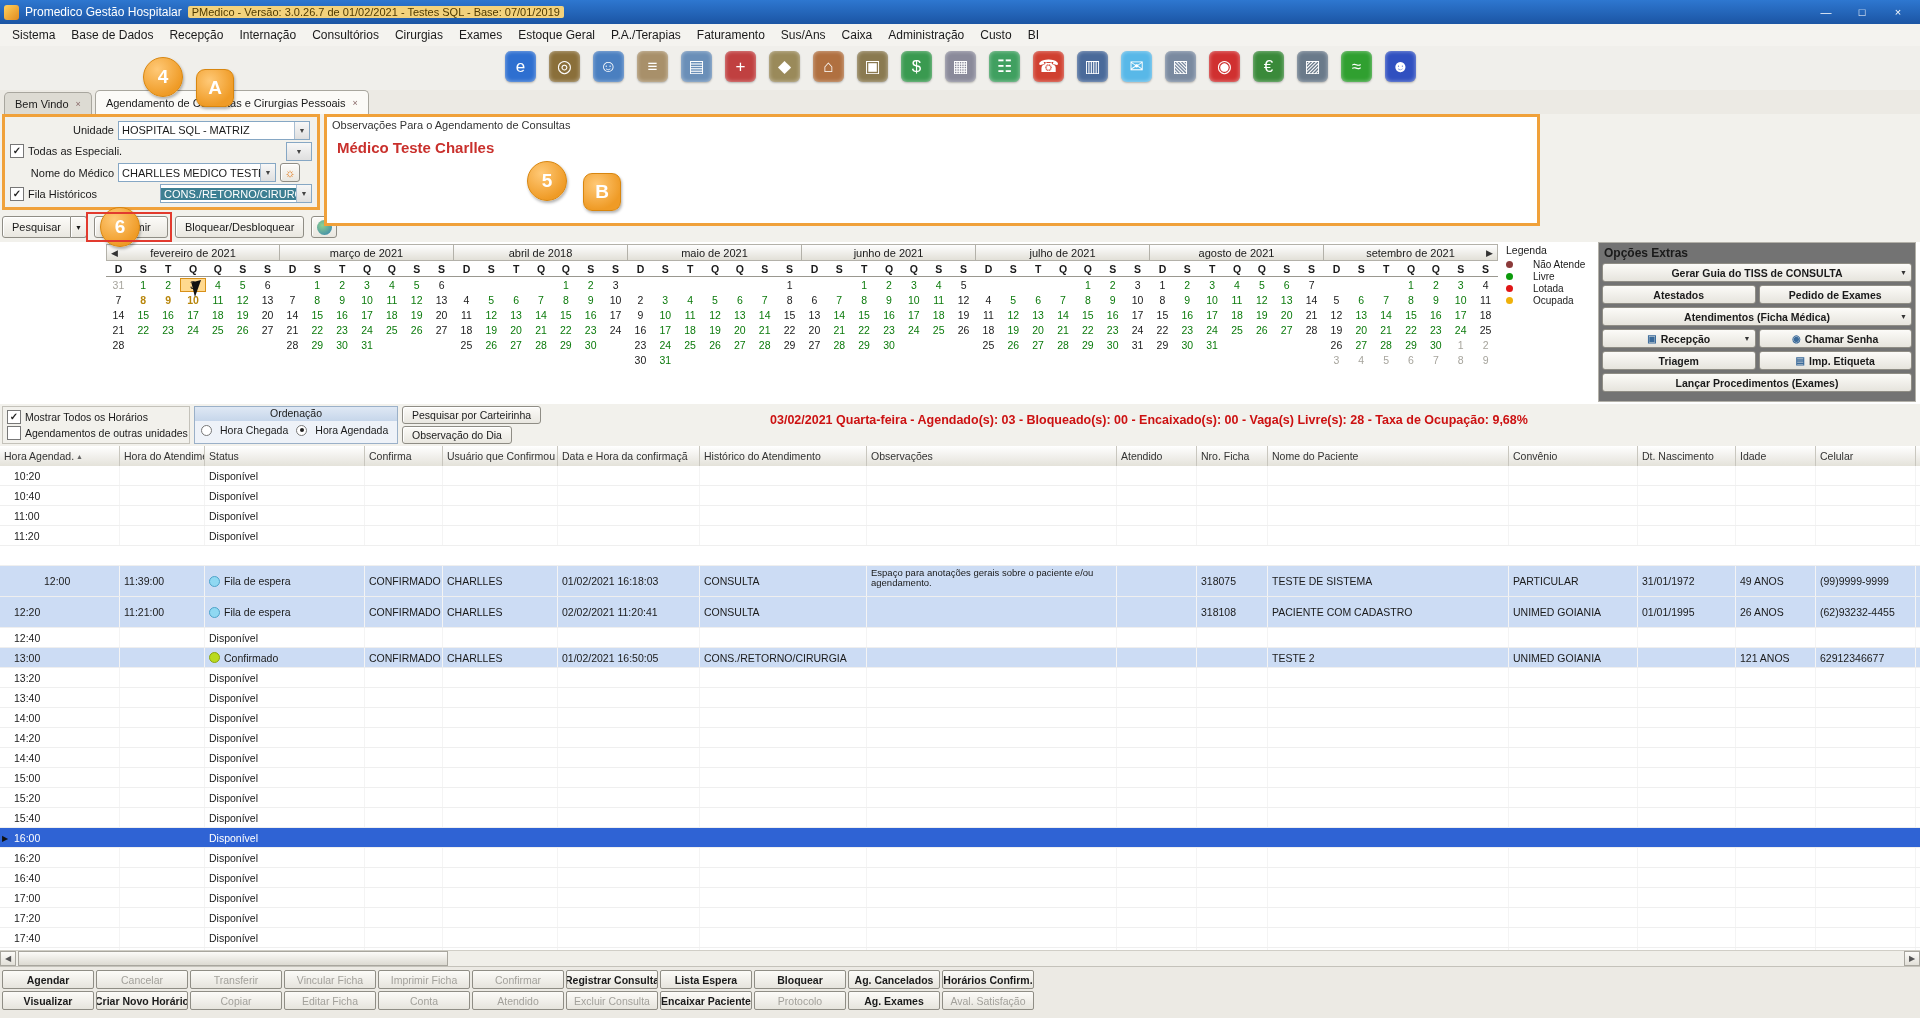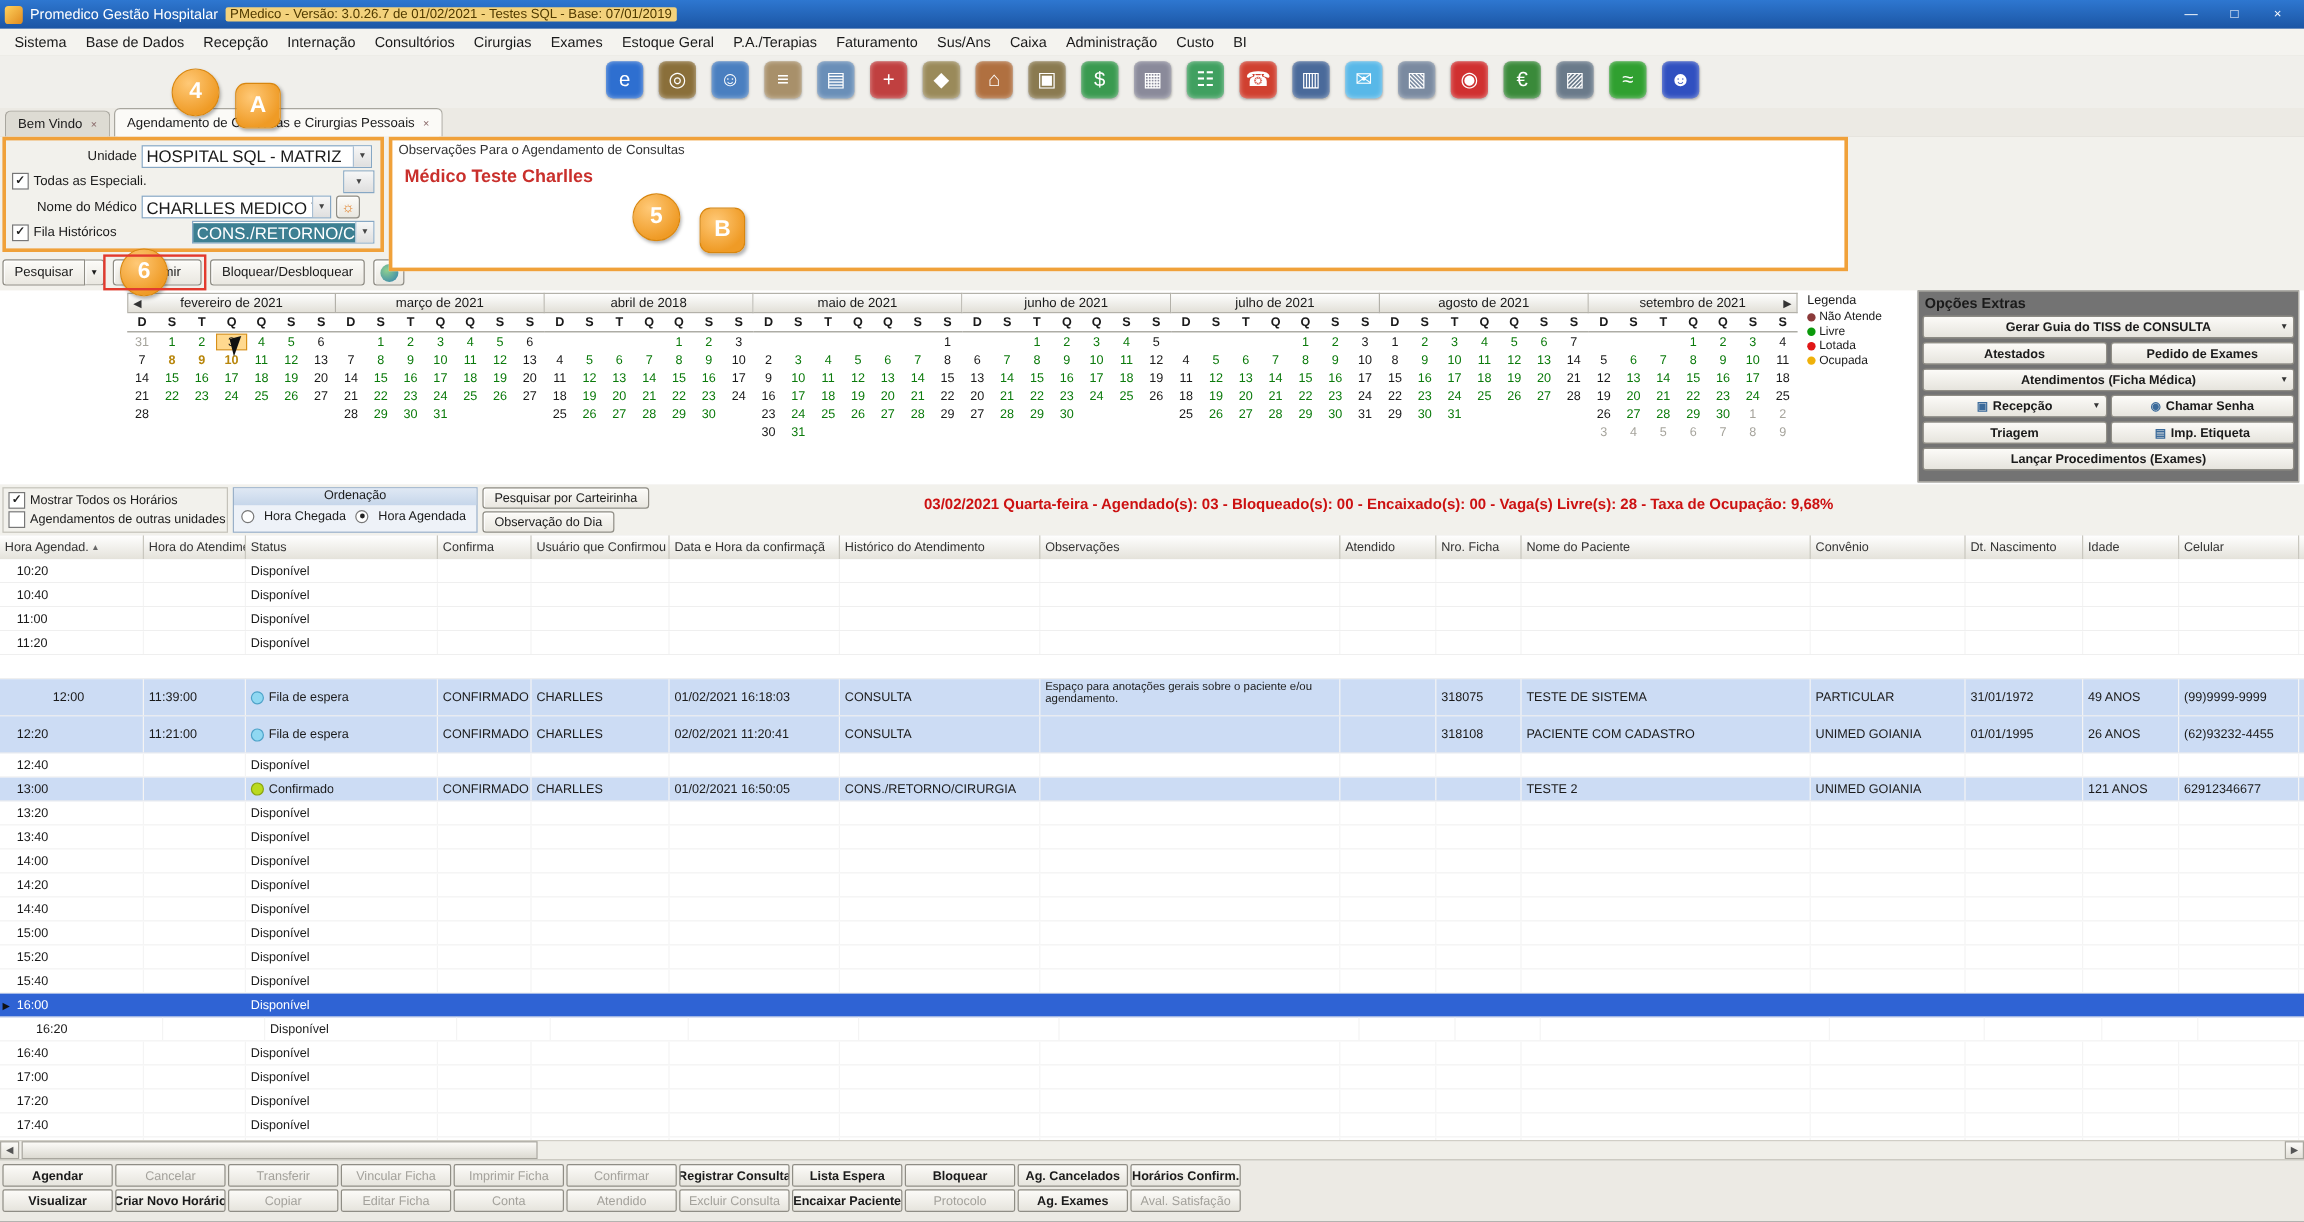--- a/index.html
+++ b/index.html
@@ -24,21 +24,21 @@
   .tab.active{background:#fbfaf7;height:23px;}
   .tab-close{color:#8a6a6a;font-size:9px;}
   
   .fband{position:absolute;top:114px;left:0;right:0;height:128px;background:#f2f1ec;}
   .fpanel{position:absolute;left:2px;top:0;width:318px;height:96px;border:3px solid #f0a13a;background:#f2f1ec;padding:3px 5px;box-sizing:border-box;display:flex;flex-direction:column;justify-content:space-between;}
   .frow{display:flex;align-items:center;height:20px;gap:4px;}
   .flabel{width:104px;text-align:right;font-size:11px;white-space:nowrap;flex:none;}
   .flabel-l{font-size:11px;white-space:nowrap;}
   .cb{width:12px;height:12px;border:1px solid #777;background:#fff;display:inline-flex;align-items:center;justify-content:center;font-size:10px;font-weight:bold;color:#222;flex:none;line-height:10px;}
   .combo{display:inline-flex;align-items:center;height:19px;border:1px solid #86a7c4;background:#fff;box-sizing:border-box;flex:none;}
-  .cval{flex:1;padding:0 3px;font-size:14px;white-space:nowrap;overflow:hidden;}
+  .cval{flex:1;padding:0 3px;font-size:11px;white-space:nowrap;overflow:hidden;}
   .carrow{width:15px;height:100%;border-left:1px solid #a9bed2;background:linear-gradient(#f7f7f7,#dfdfdf);display:flex;align-items:center;justify-content:center;font-size:7px;color:#444;flex:none;box-sizing:border-box;}
   .combo.hist .cval{background:#3d7f92;color:#fff;}
   .btn{display:inline-flex;align-items:center;justify-content:center;height:22px;padding:0 9px;background:linear-gradient(#fcfbf8,#e9e7e0);border:1px solid #8f8d85;border-radius:3px;box-shadow:inset 1px 1px 0 #fff;font-size:11px;white-space:nowrap;box-sizing:border-box;}
   .gearbtn{width:20px;height:19px;padding:0;color:#e07818;font-size:12px;}
   .globe{width:15px;height:15px;border-radius:50%;background:radial-gradient(circle at 35% 35%,#8fd08f,#2e7fb0);}
   .fbtns{position:absolute;left:2px;top:102px;display:flex;gap:7px;align-items:center;}
   .obspanel{position:absolute;left:324px;top:0;width:1216px;height:112px;border:3px solid #f0a13a;background:#fff;box-sizing:border-box;}
   .obs-head{font-size:11px;color:#333;padding:2px 5px;}
   .obs-content{font-size:15px;font-weight:bold;color:#c9302c;padding:6px 10px;}
   
@@ -52,21 +52,21 @@
   .mnav.right{right:4px;}
   .dow{display:grid;grid-template-columns:repeat(7,1fr);height:15px;border-bottom:1px solid #9a9890;font-weight:bold;font-size:10.5px;text-align:center;align-items:center;}
   .week{display:grid;grid-template-columns:repeat(7,1fr);height:15px;font-size:10.5px;text-align:center;align-items:center;}
   .day.free{color:#0b7a0b;}
   .day.na{color:#1a1a1a;}
   .day.occ{color:#b8860b;font-weight:bold;}
   .day.dim{color:#a6a49c;}
   .day.sel{background:#ffd98f;outline:1px solid #d89018;color:#1a1a1a;}
   .legend{position:absolute;left:1506px;top:2px;width:88px;font-size:10px;}
   .legend-title{font-size:10.5px;margin-bottom:2px;}
-  .leg-item{display:flex;align-items:center;gap:3px;height:12px;white-space:nowrap;}
+  .leg-item{display:flex;align-items:center;gap:20px;height:12px;white-space:nowrap;}
   .leg-dot{width:7px;height:7px;border-radius:50%;flex:none;}
   .opcoes{position:absolute;left:1598px;top:0;width:318px;height:160px;border:1px solid #b3b1a9;background:#737373;box-sizing:border-box;padding:2px 3px;}
   .opcoes-title{font-size:12px;font-weight:bold;padding:1px 2px 3px;}
   .opcoes-grid{display:grid;grid-template-columns:1fr 1fr;gap:3px;}
   .obtn{position:relative;display:flex;align-items:center;justify-content:center;gap:4px;height:19px;background:linear-gradient(#fcfbf8,#e6e4dd);border:1px solid #8f8d85;border-radius:3px;font-size:10.5px;font-weight:bold;white-space:nowrap;overflow:hidden;padding:0 6px;box-sizing:border-box;}
   .obtn.span2{grid-column:1 / 3;}
   .ocar{position:absolute;right:4px;font-size:7px;color:#333;}
   .oicn{font-size:10px;color:#3a6a9a;}
   
   .ctrlband{position:absolute;top:404px;left:0;right:0;height:42px;background:#f2f1ec;border-bottom:1px solid #c8c6be;}
@@ -1247,21 +1247,21 @@
         <div class="cell c-atendido" style="width: 80px;"></div>
         <div class="cell c-ficha" style="width: 71px;"></div>
         <div class="cell c-paciente" style="width: 241px;"></div>
         <div class="cell c-convenio" style="width: 129px;"></div>
         <div class="cell c-nascimento" style="width: 98px;"></div>
         <div class="cell c-idade" style="width: 80px;"></div>
         <div class="cell c-celular" style="width: 100px;"></div>
         <div class="cell c-extra" style="width: 40px;"></div>
       </div>
       <div class="grow">
-        <div class="cell c-time" style="width: 120px; margin-left: 16px;">
+        <div class="cell c-time" style="width: 120px;">
           <span class="ttxt">16:20</span>
         </div>
         <div class="cell c-atend" style="width: 85px;"></div>
         <div class="cell c-status" style="width: 160px;">
           <span class="stxt">Disponível</span>
         </div>
         <div class="cell c-confirma" style="width: 78px;"></div>
         <div class="cell c-usuario" style="width: 115px;"></div>
         <div class="cell c-data_conf" style="width: 142px;"></div>
         <div class="cell c-historico" style="width: 167px;"></div>

